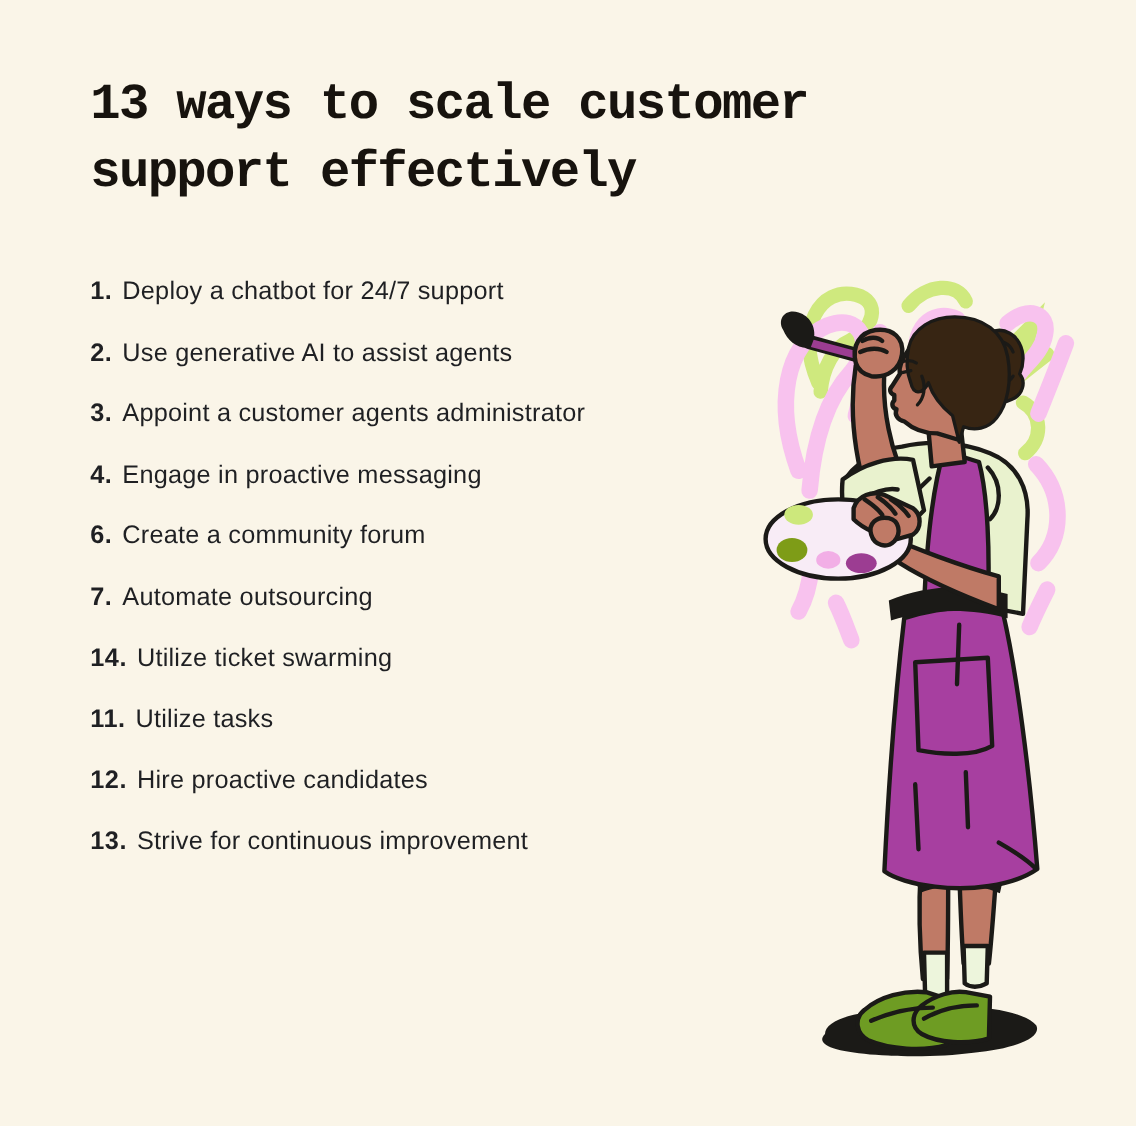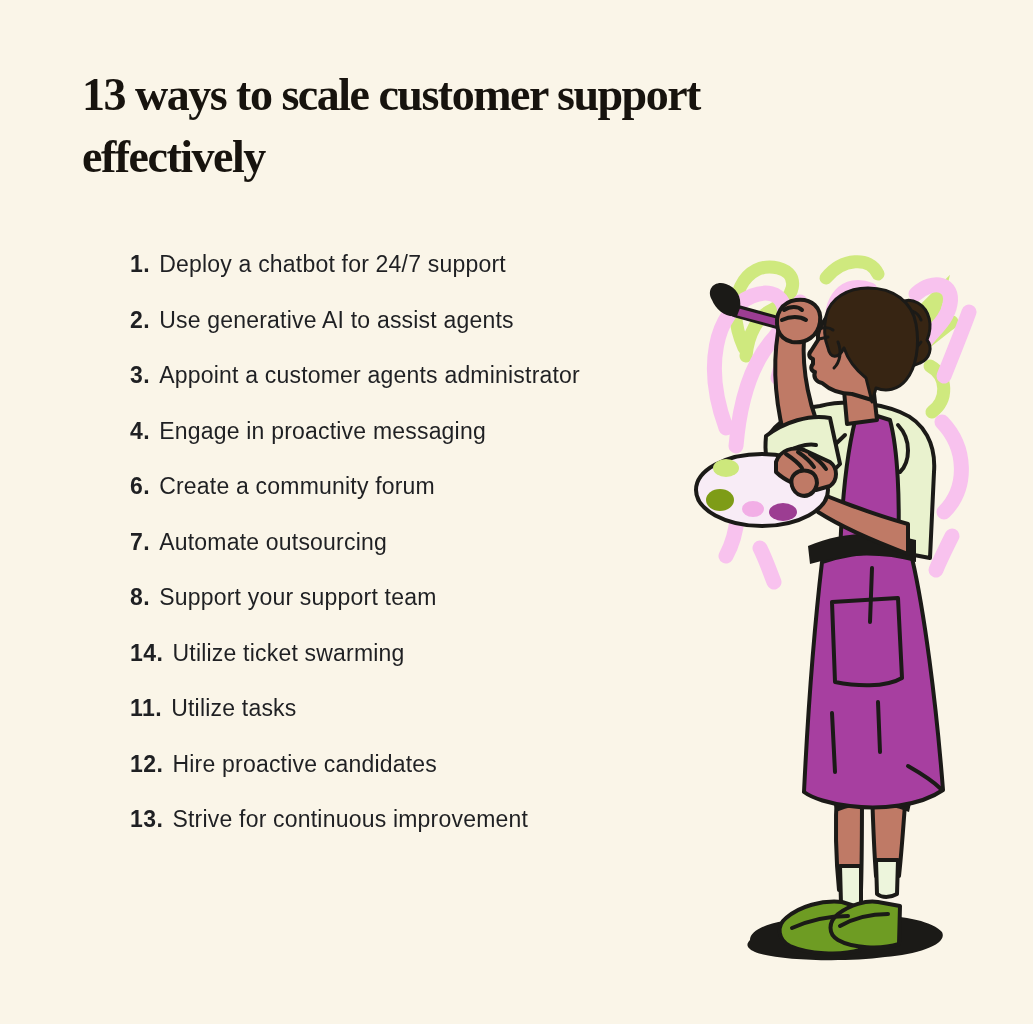--- a/index.html
+++ b/index.html
@@ -30,33 +30,32 @@
   }
   .page{
     position:relative;
     width:1033px;height:1024px;
     background:var(--bg);
   }
   .title{
     position:absolute;
     left:82px;top:64px;
     max-width:680px;
-    font-family:Liberation Serif, serif;
+    font-family:Liberation Mono, monospace;
     font-weight:700;
     font-size:46px;
     line-height:62px;
     letter-spacing:-1.5px;
     color:var(--title);
   }
   .steps{
     position:absolute;
     left:82px;top:250px;
     list-style:none;
     width:620px;
-    margin-left:48px;
   }
   .steps li{
     height:28px;
     line-height:28px;
     margin-bottom:27.5px;
     font-size:23px;
     color:var(--text);
     white-space:nowrap;
   }
   .steps .num{
@@ -94,21 +93,20 @@
 
   <h1 class="title">13 ways to scale customer support effectively</h1>
 
   <ol class="steps">
       <li><span class="num">1.</span><span class="txt">Deploy a chatbot for 24/7 support</span></li>
       <li><span class="num">2.</span><span class="txt">Use generative AI to assist agents</span></li>
       <li><span class="num">3.</span><span class="txt">Appoint a customer agents administrator</span></li>
       <li><span class="num">4.</span><span class="txt">Engage in proactive messaging</span></li>
       <li><span class="num">6.</span><span class="txt">Create a community forum</span></li>
       <li><span class="num">7.</span><span class="txt">Automate outsourcing</span></li>
-      <li><span class="num">8.</span><span class="txt">Support your support team</span></li>
       <li><span class="num">14.</span><span class="txt">Utilize ticket swarming</span></li>
       <li><span class="num">11.</span><span class="txt">Utilize tasks</span></li>
       <li><span class="num">12.</span><span class="txt">Hire proactive candidates</span></li>
       <li><span class="num">13.</span><span class="txt">Strive for continuous improvement</span></li>
     </ol>
 
   <div class="illustration">
     <svg width="310" height="720" viewBox="0 0 310 720" xmlns="http://www.w3.org/2000/svg">
 
       <g>

